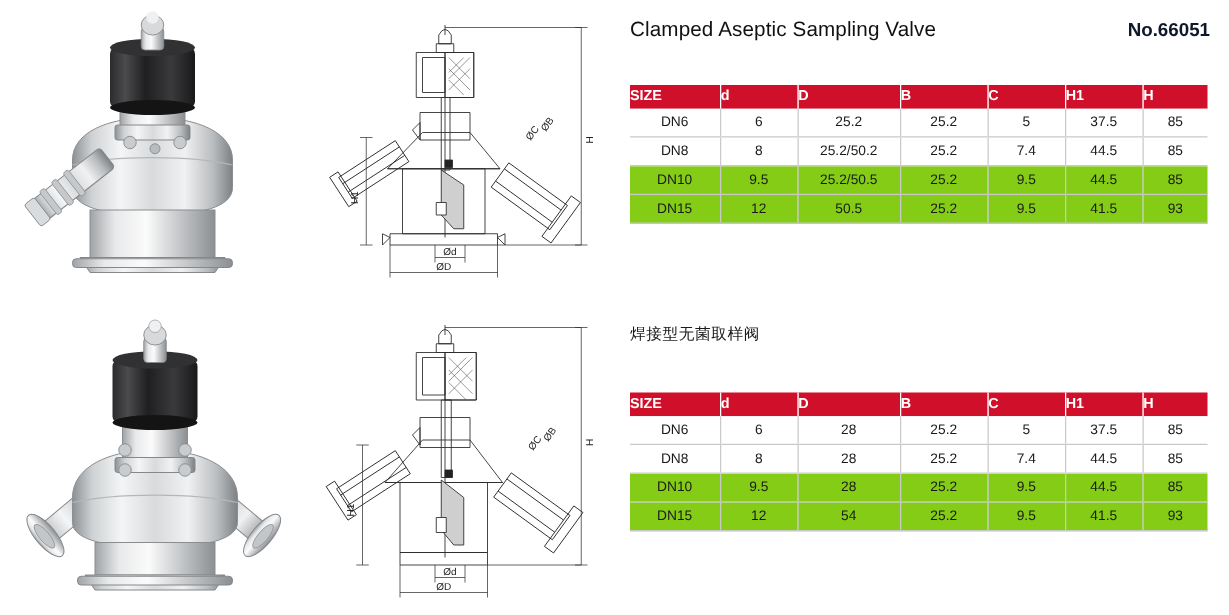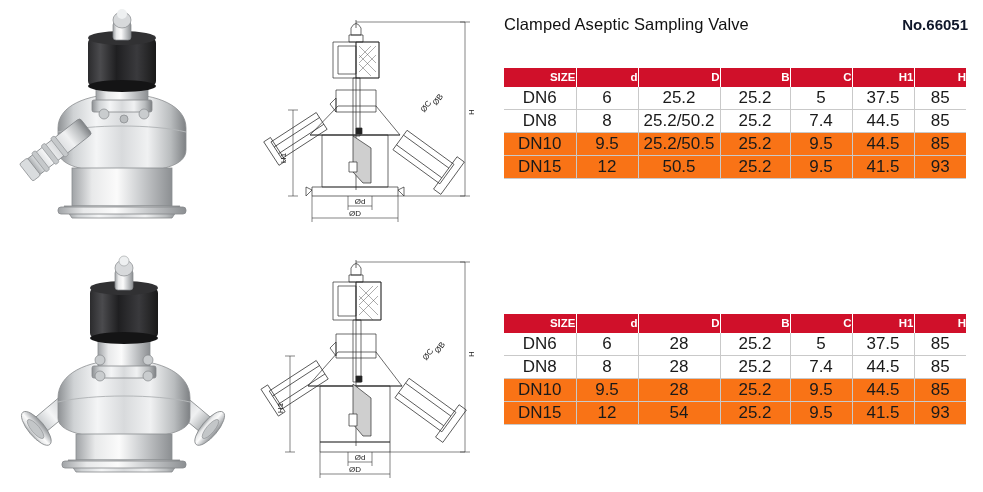--- a/index.html
+++ b/index.html
@@ -41,36 +41,36 @@
 
   table.spec-table{
     position:absolute;left:4px;top:68px;
     width:462px;border-collapse:collapse;
     table-layout:fixed;
   }
   table.spec-table th{
     background:#d0102a;color:#ffffff;
     font-size:11.5px;font-weight:bold;
     height:19px;line-height:19px;padding:0;
-    text-align:right;
+    text-align:left;
     border-left:1px solid #ffffff;
     border-right:1px solid #ffffff;
   }
   table.spec-table th:first-child{border-left:none;}
   table.spec-table th:last-child{border-right:none;}
   table.spec-table td{
-    font-size:17px;color:#1a1a1a;
+    font-size:11px;color:#1a1a1a;
     height:22px;line-height:22px;padding:0;
     text-align:center;
     border-bottom:1px solid #c9c9c9;
     border-left:1px solid #c9c9c9;
     background:#ffffff;
   }
   table.spec-table td:first-child{border-left:none;}
-  table.spec-table tr.alt td{background:#f97316;}
+  table.spec-table tr.alt td{background:#84cc16;}
   table.spec-table tr:last-child td{border-bottom:1px solid #c9c9c9;}
 
   
   col.c0{width:72px;} col.c1{width:62px;} col.c2{width:82px;}
   col.c3{width:70px;} col.c4{width:62px;} col.c5{width:62px;} col.c6{width:52px;}
 
   .dim-label{font-size:8px;fill:#222;font-family:"Liberation Sans",sans-serif;}
 </style>
 </head>
 <body>
@@ -436,20 +436,21 @@
       <text class="dim-label" x="224" y="108" transform="rotate(-90 224 108)" text-anchor="middle">H</text>
       <text class="dim-label" x="110" y="214" text-anchor="middle">Ød</text>
       <text class="dim-label" x="105" y="226" text-anchor="middle">ØD</text>
       <text class="dim-label" x="180" y="110" transform="rotate(-54 180 110)" text-anchor="middle">ØC</text>
       <text class="dim-label" x="192" y="103" transform="rotate(-54 192 103)" text-anchor="middle">ØB</text>
     </svg>
   </div>
 
   <div class="spec">
     <div class="titlewrap">
+      <div class="cn-title">焊接型无菌取样阀</div>
     </div>
     <table class="spec-table">
       <colgroup>
           <col class="c0">
           <col class="c1">
           <col class="c2">
           <col class="c3">
           <col class="c4">
           <col class="c5">
           <col class="c6">

